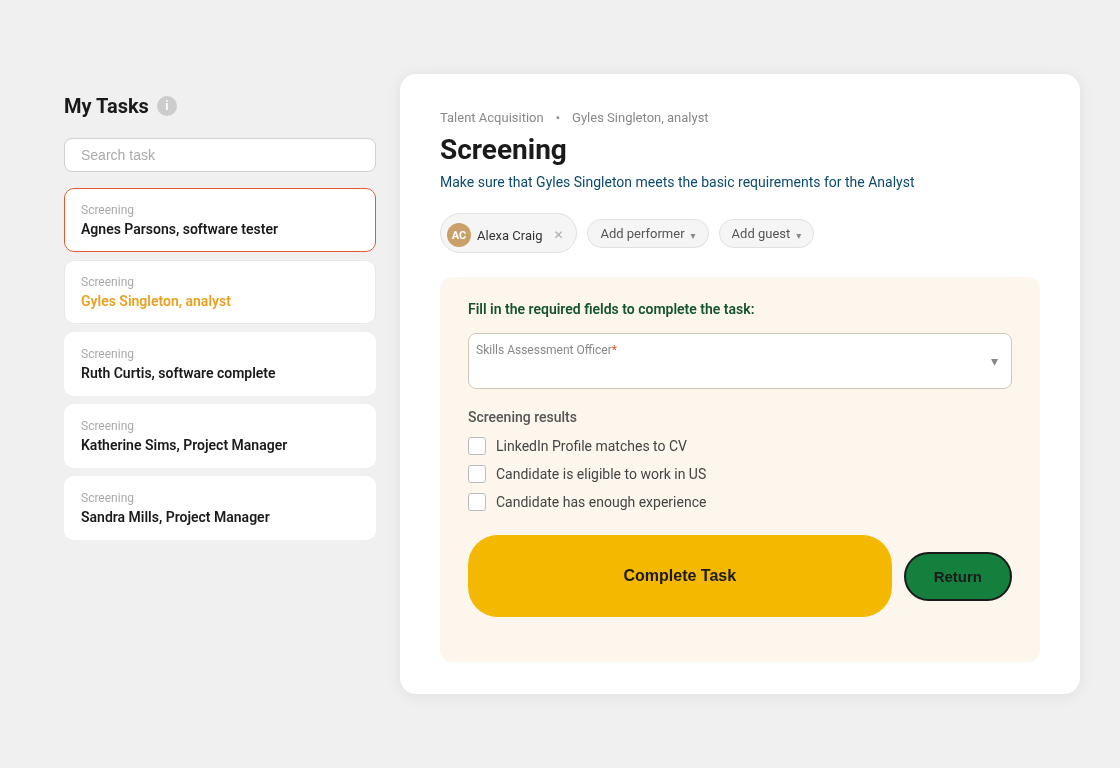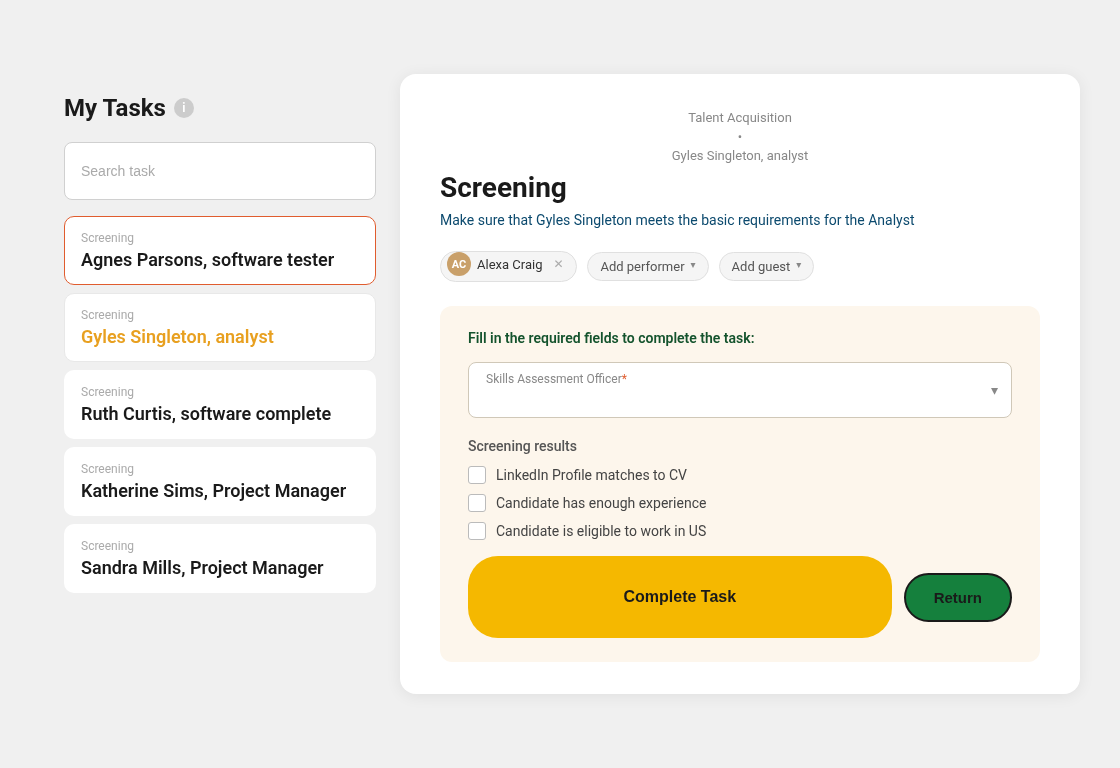--- a/index.html
+++ b/index.html
@@ -25,40 +25,40 @@
       flex-shrink: 0;
       padding: 20px 24px;
     }
     .my-tasks-header {
       display: flex;
       align-items: center;
       gap: 8px;
       margin-bottom: 20px;
     }
     .my-tasks-title {
-      font-size: 24px;
+      font-size: 20px;
       font-weight: 700;
       color: #1a1a1a;
     }
     .info-icon {
       width: 20px;
       height: 20px;
       border-radius: 50%;
       background: #ccc;
       display: flex;
       align-items: center;
       justify-content: center;
       font-size: 12px;
       color: #fff;
       font-weight: bold;
       cursor: pointer;
     }
     .search-box {
       width: 100%;
-      padding: 20px 16px;
+      padding: 8px 16px;
       border: 1px solid #d0d0d0;
       border-radius: 8px;
       font-size: 14px;
       color: #999;
       background: #fff;
       outline: none;
       margin-bottom: 16px;
     }
     .search-box::placeholder { color: #aaa; }
 
@@ -81,21 +81,21 @@
     .task-card.highlighted {
       background: #fff;
       border-color: #e8e8e8;
     }
     .task-card-label {
       font-size: 12px;
       color: #aaa;
       margin-bottom: 4px;
     }
     .task-card-name {
-      font-size: 18px;
+      font-size: 14px;
       font-weight: 600;
       color: #1a1a1a;
     }
     .task-card-name.orange {
       color: #e8a020;
       font-weight: 600;
     }
 
     
     .right-panel {
@@ -106,22 +106,21 @@
       box-shadow: 0 2px 16px rgba(0,0,0,0.07);
       display: flex;
       flex-direction: column;
     }
     .task-breadcrumb {
       font-size: 13px;
       color: #888;
       margin-bottom: 8px;
       display: flex;
       align-items: center;
-      gap: 4px;
-      flex-direction: column;
+      gap: 12px;
     }
     .breadcrumb-dot {
       color: #888;
     }
     .task-title {
       font-size: 28px;
       font-weight: 700;
       color: #1a1a1a;
       margin-bottom: 6px;
     }
@@ -145,21 +144,21 @@
       margin-bottom: 24px;
       flex-wrap: wrap;
     }
     .performer-chip {
       display: flex;
       align-items: center;
       gap: 6px;
       background: #f5f5f5;
       border: 1px solid #e0e0e0;
       border-radius: 20px;
-      padding: 0 10px 5px 6px;
+      padding: 9px 10px 5px 6px;
       font-size: 13px;
       color: #333;
     }
     .performer-avatar {
       width: 24px;
       height: 24px;
       border-radius: 50%;
       background: #c9a06a;
       display: flex;
       align-items: center;
@@ -175,21 +174,21 @@
       display: flex;
       align-items: center;
       justify-content: center;
       color: #aaa;
       font-size: 12px;
       cursor: pointer;
       margin-left: 2px;
     }
     .add-chip {
       display: flex;
-      align-items: flex-start;
+      align-items: flex-end;
       gap: 6px;
       background: #f5f5f5;
       border: 1px solid #e0e0e0;
       border-radius: 20px;
       padding: 6px 12px;
       font-size: 13px;
       color: #555;
       cursor: pointer;
     }
     .add-chip-arrow {
@@ -212,21 +211,21 @@
     }
     .field-group {
       margin-bottom: 20px;
     }
     .select-wrapper {
       position: relative;
     }
     .select-label {
       position: absolute;
       top: 10px;
-      left: 18px;
+      left: 8px;
       font-size: 12px;
       color: #888;
       pointer-events: none;
     }
     .select-label .required {
       color: #e05c2e;
     }
     .select-field {
       width: 100%;
       height: 56px;
@@ -253,21 +252,21 @@
     .screening-results-label {
       font-size: 14px;
       color: #555;
       margin-bottom: 12px;
       font-weight: 500;
     }
     .checkbox-list {
       display: flex;
       flex-direction: column;
       gap: 10px;
-      margin-bottom: 16px;
+      margin-bottom: 24px;
     }
     .checkbox-item {
       display: flex;
       align-items: center;
       gap: 10px;
       font-size: 14px;
       color: #444;
       cursor: pointer;
     }
     .checkbox-box {
@@ -388,25 +387,25 @@
 
       <div class="screening-results-label">Screening results</div>
 
       <div class="checkbox-list" id="checkbox-list">
           <label class="checkbox-item">
             <div class="checkbox-box"></div>
             <span>LinkedIn Profile matches to CV</span>
           </label>
           <label class="checkbox-item">
             <div class="checkbox-box"></div>
-            <span>Candidate has enough experience</span>
+            <span>Candidate is eligible to work in US</span>
           </label>
           <label class="checkbox-item">
             <div class="checkbox-box"></div>
-            <span>Candidate is eligible to work in US</span>
+            <span>Candidate has enough experience</span>
           </label>
         </div>
 
       <div class="action-row">
         <button class="btn-complete">Complete Task</button>
         <button class="btn-return">Return</button>
       </div>
     </div>
   </div>
 </div>

